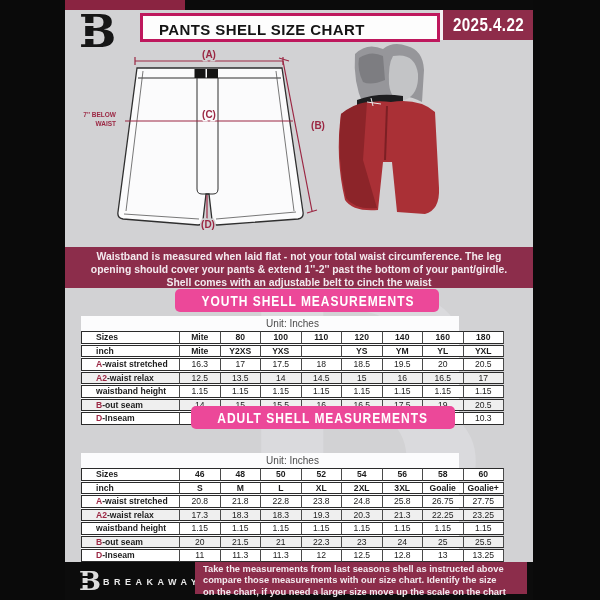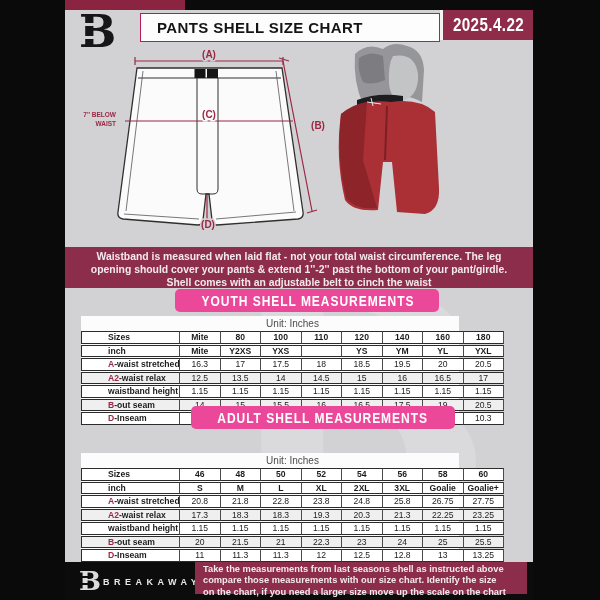--- a/index.html
+++ b/index.html
@@ -4,21 +4,21 @@
 <style>
   * { margin:0; padding:0; box-sizing:border-box; }
   body { background:#000; font-family:"Liberation Sans", sans-serif; }
   .page { position:relative; width:600px; height:600px; background:#0a0a0a; overflow:hidden; }
   .content { position:absolute; left:65px; top:0; width:468px; height:600px; background:#d2d2d4; overflow:hidden; }
 
   .topbar-maroon { position:absolute; left:0; top:0; width:120px; height:10px; background:#8a2441; }
   .topbar-black  { position:absolute; left:120px; top:0; width:348px; height:10px; background:#0b0b0b; }
 
   .title-box { position:absolute; left:75px; top:13px; width:300px; height:29px; background:#fdfdfd;
-               border:1px solid #be185d; line-height:27px; padding-left:16px; font-size:15px;
+               border:3px solid #be185d; line-height:27px; padding-left:16px; font-size:15px;
                font-weight:bold; letter-spacing:.4px; color:#141414; white-space:nowrap; }
   .date-sliver { position:absolute; left:375px; top:10px; width:3px; height:30px; background:#f4f2f3; }
   .date-box { position:absolute; left:378px; top:10px; width:90px; height:30px; background:#8e2c4a;
               color:#fff; text-align:right; line-height:30px; }
   .condensed { display:inline-block; transform:scaleX(.8); transform-origin:center; white-space:nowrap; }
   .date-box .condensed { font-size:19px; font-weight:bold; letter-spacing:.5px; }
 
   .logo-b { position:absolute; display:inline-block; font-family:"DejaVu Serif", serif; font-weight:bold; }
   .logo-top { left:14px; top:10px; font-size:44px; line-height:44px; color:#161616; }
   .logo-top .slit { position:absolute; left:-4px; height:3px; background:#d2d2d4; width:26px; }
@@ -42,21 +42,21 @@
   .youth-box { top:289px; } .adult-box { top:406px;margin-left:16px; }
 
   .panel { position:absolute; left:16px; width:378px; background:#fcfcfd; z-index:1; }
   .youth-panel { top:316px; height:104px; } .adult-panel { top:453px; height:109px; }
   .unit-label { text-align:center; font-size:10px; color:#4c4c4c; height:13px; line-height:13px; padding-top:1px; width:423px; }
 
   table.size { border-collapse:separate; border-spacing:0 1px; table-layout:fixed; width:423px; margin-top:1px; }
   table.size td { height:10.5px; line-height:10.5px; font-size:8.6px; text-align:center; background:#fff;
                   border-top:1px solid #2b2b2b; border-bottom:1px solid #2b2b2b; border-right:1px solid #4a4a4a;
                   color:#1c1c1c; overflow:hidden; white-space:nowrap; }
-  table.size td:first-child { width:99px; text-align:left; padding-left:26px; font-weight:bold;
+  table.size td:first-child { width:99px; text-align:left; padding-left:14px; font-weight:bold;
                               border-left:1px solid #2b2b2b; }
   table.size tr.hdr td { font-weight:bold; }
   table.size tr.alt td { background:#efefef; }
   table.size .pfx { color:#9b2743; font-weight:bold; }
 
   .footer { position:absolute; left:0; top:562px; width:468px; height:38px; background:#0c0c0c; z-index:3; }
   .footer-logo-wrap { position:absolute; left:14px; top:6px; width:116px; height:26px; color:#e8e8e8; }
   .logo-bottom { position:relative; left:0; top:0; font-size:26px; line-height:26px; color:#dcdcdc; }
   .logo-bottom .slit { position:absolute; left:-2px; height:2px; background:#0c0c0c; width:16px; }
   .logo-bottom .slit.s1 { top:8px; } .logo-bottom .slit.s2 { top:15px; }

